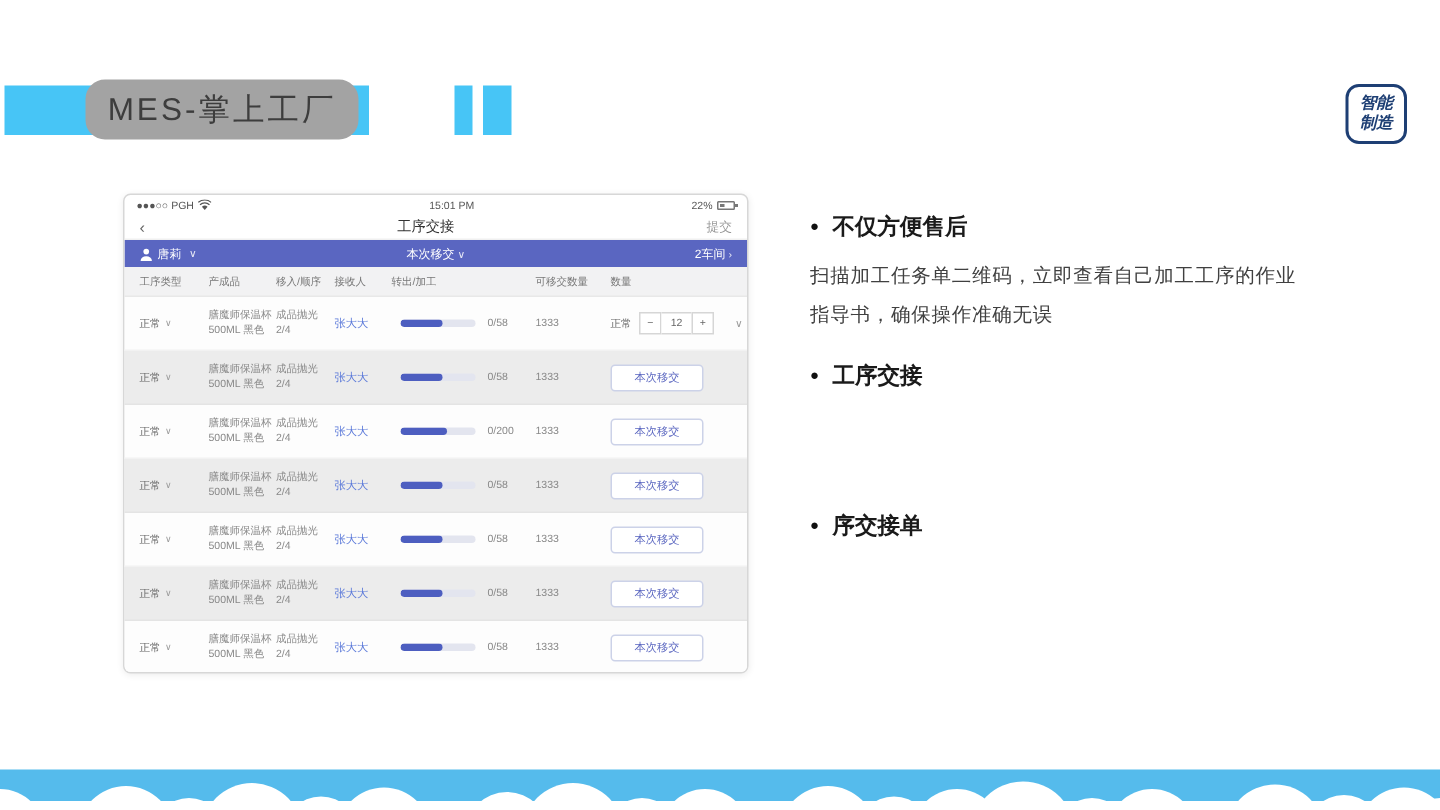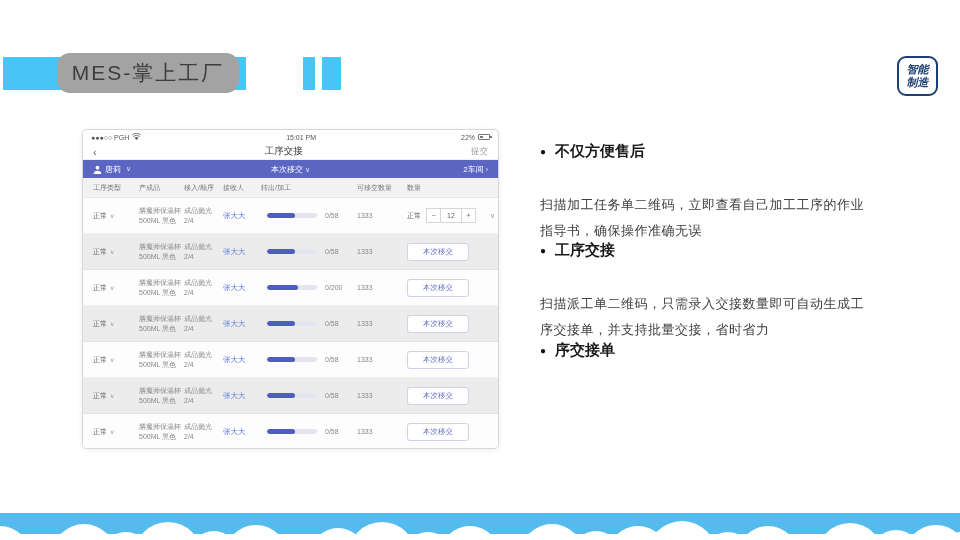--- a/index.html
+++ b/index.html
@@ -72,21 +72,21 @@
     justify-content:center; font-size:7px; color:#666; background:#fff; }
   .box.val { width:20px; border-left:none; border-right:none; }
   .stp-chev { margin-left:14px; color:#999; font-size:7px; }
 
   
   .sections { position:absolute; left:540px; top:0; width:345px; }
   .section { position:absolute; left:0; width:345px; }
   .sec1 { top:142px; } .sec2 { top:241px; } .sec3 { top:341px; }
   .sec-head { display:flex; align-items:center; font-size:15px; font-weight:bold; color:#1a1a1a; }
   .bullet { font-size:10px; margin-right:9px; color:#111; }
-  .sec-body { margin-top:31px; font-size:13px; line-height:26px; color:#404040;
+  .sec-body { margin-top:10px; font-size:13px; line-height:26px; color:#404040;
     letter-spacing:0.5px; white-space:pre-line; }
 
   
   .clouds { position:absolute; left:0; top:512px; }
 </style>
 </head>
 <body>
 
 <div class="slide">
 
@@ -390,22 +390,20 @@
           <span>不仅方便售后</span>
         </div>
       <div class="sec-body">扫描加工任务单二维码，立即查看自己加工工序的作业
 指导书，确保操作准确无误</div>
     </div>
     <div class="section sec2">
       <div class="sec-head">
           <span class="bullet">●</span>
           <span>工序交接</span>
         </div>
-      <div class="sec-body">扫描派工单二维码，只需录入交接数量即可自动生成工
-序交接单，并支持批量交接，省时省力</div>
     </div>
     <div class="section sec3">
       <div class="sec-head">
           <span class="bullet">●</span>
           <span>序交接单</span>
         </div>
     </div>
   </div>
 
   <svg class="clouds" width="960" height="28" viewBox="0 0 960 28">

